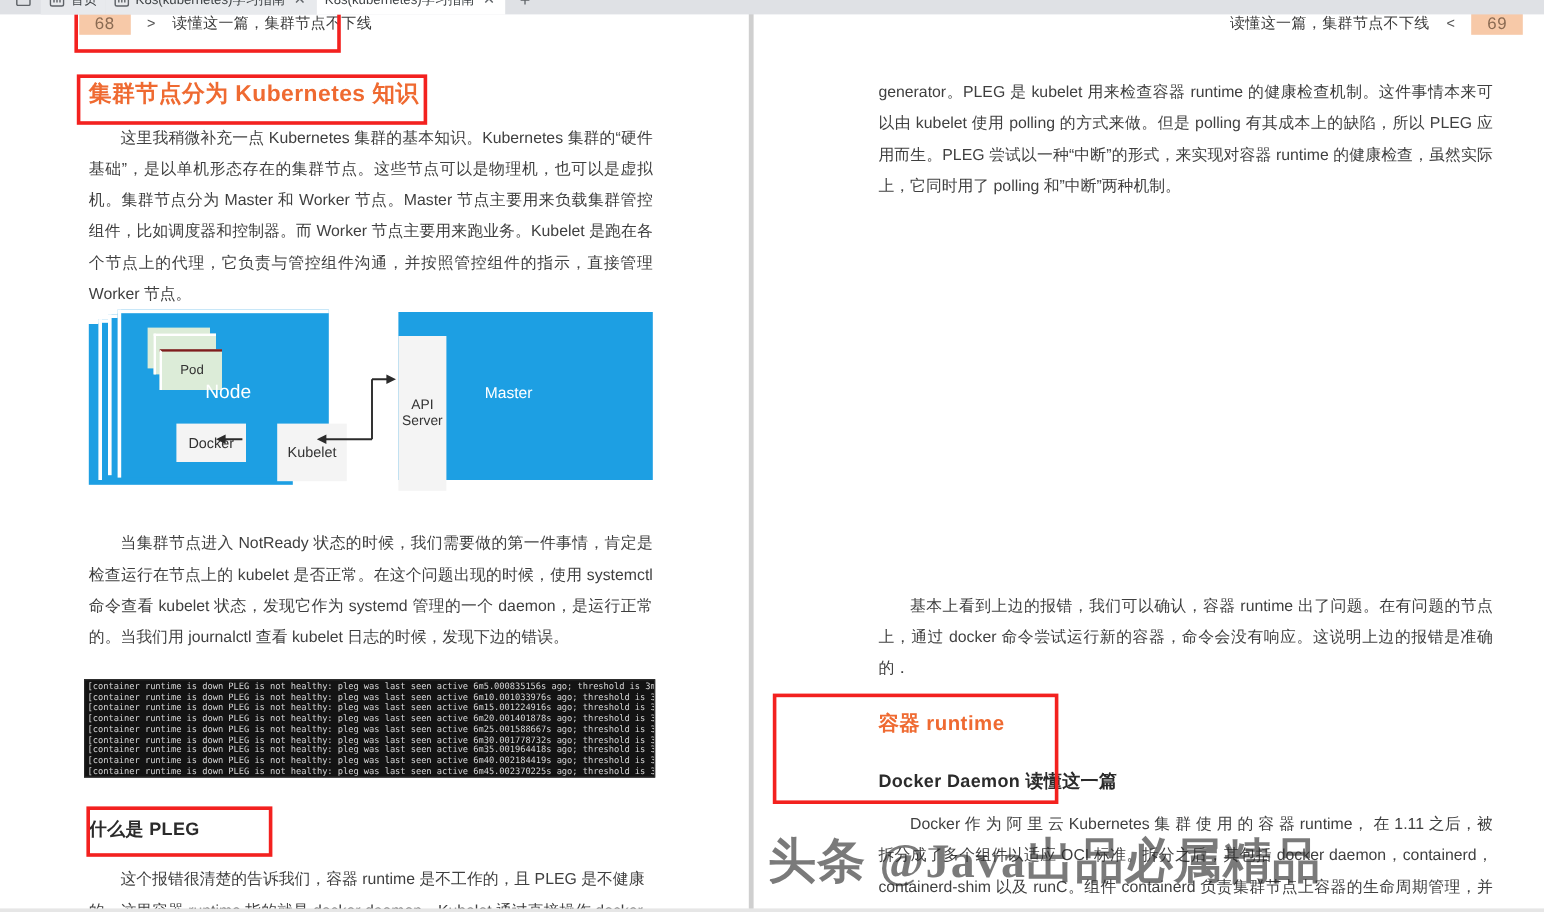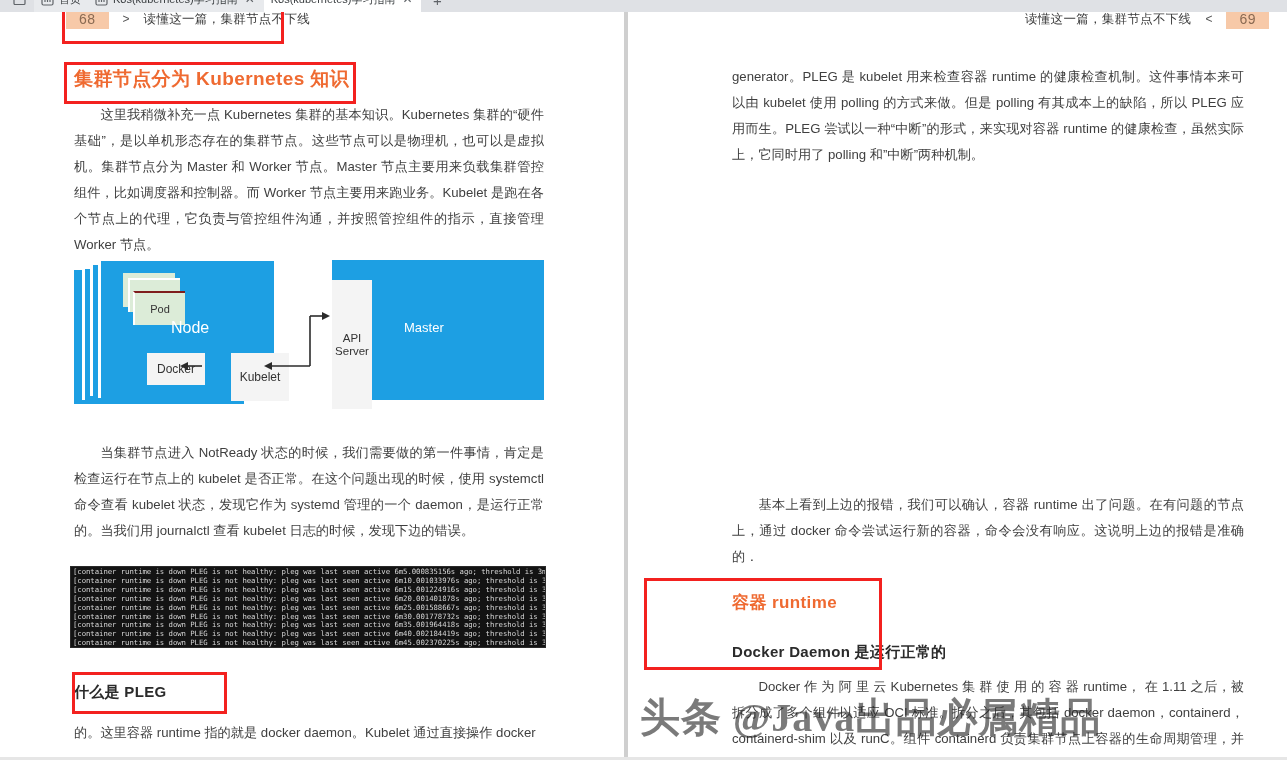--- a/index.html
+++ b/index.html
@@ -309,20 +309,21 @@
       <div>[container runtime is down PLEG is not healthy: pleg was last seen active 6m25.001588667s ago; threshold is 3m0s]</div>
       <div>[container runtime is down PLEG is not healthy: pleg was last seen active 6m30.001778732s ago; threshold is 3m0s]</div>
       <div>[container runtime is down PLEG is not healthy: pleg was last seen active 6m35.001964418s ago; threshold is 3m0s]</div>
       <div>[container runtime is down PLEG is not healthy: pleg was last seen active 6m40.002184419s ago; threshold is 3m0s]</div>
       <div>[container runtime is down PLEG is not healthy: pleg was last seen active 6m45.002370225s ago; threshold is 3m0s]</div>
     </div>
 
     <div class="col" style="left:74px; top:678px; width:490px;">
       <div class="h-dark">什么是 PLEG</div>
       <div class="sp14"></div>
+      <p class="body">这个报错很清楚的告诉我们，容器 runtime 是不工作的，且 PLEG 是不健康</p>
       <p class="body noind">的。这里容器 runtime 指的就是 docker daemon。Kubelet 通过直接操作 docker</p>
     </div>
 
     <div class="redbox" style="left:62px;  top:8px;   width:222px; height:36px;"></div>
     <div class="redbox" style="left:64px;  top:62px;  width:292px; height:42px;"></div>
     <div class="redbox" style="left:72px;  top:672px; width:155px; height:42px;"></div>
   </div>
 
   <div class="gutter">
       <i></i>
@@ -340,21 +341,21 @@
       <p class="body">基本上看到上边的报错，我们可以确认，容器 runtime 出了问题。在有问题的节点上，通过 docker 命令尝试运行新的容器，命令会没有响应。这说明上边的报错是准确的．</p>
     </div>
 
     <div class="col" style="left:98px; top:64px; width:512px;">
       <p class="body noind">generator。PLEG 是 kubelet 用来检查容器 runtime 的健康检查机制。这件事情本来可以由 kubelet 使用 polling 的方式来做。但是 polling 有其成本上的缺陷，所以 PLEG 应用而生。PLEG 尝试以一种“中断”的形式，来实现对容器 runtime 的健康检查，虽然实际上，它同时用了 polling 和”中断”两种机制。</p>
     </div>
 
     <div class="col" style="left:98px; top:588px; width:512px;">
       <div class="h-orange" style="font-size:17px;">容器 runtime</div>
       <div class="sp20"></div>
-      <div class="h-dark">Docker Daemon 是运行正常的</div>
+      <div class="h-dark">Docker Daemon 读懂这一篇</div>
       <div class="sp8"></div>
       <p class="body">Docker 作 为 阿 里 云 Kubernetes 集 群 使 用 的 容 器 runtime， 在 1.11 之后，被拆分成了多个组件以适应 OCI 标准。拆分之后，其包括 docker daemon，containerd，containerd-shim 以及 runC。组件 containerd 负责集群节点上容器的生命周期管理，并向上为 docker daemon 提供 gRPC 接口。</p>
     </div>
 
     <div class="redbox" style="left:10px; top:578px; width:238px; height:92px;"></div>
   </div>
 </div>
 
 <div class="watermark">头条 @Java出品必属精品</div>
 <div class="fade-bottom"></div>

